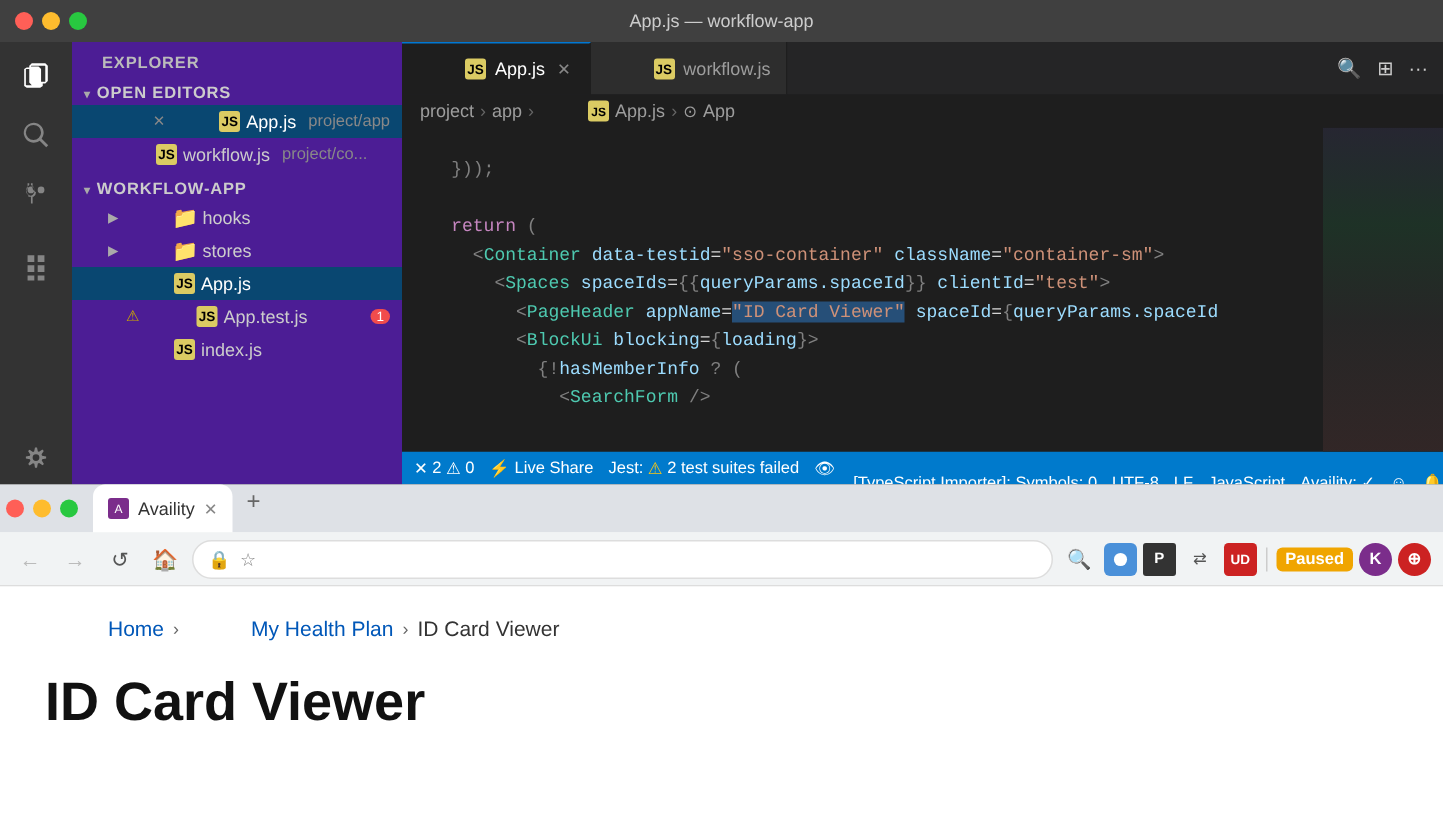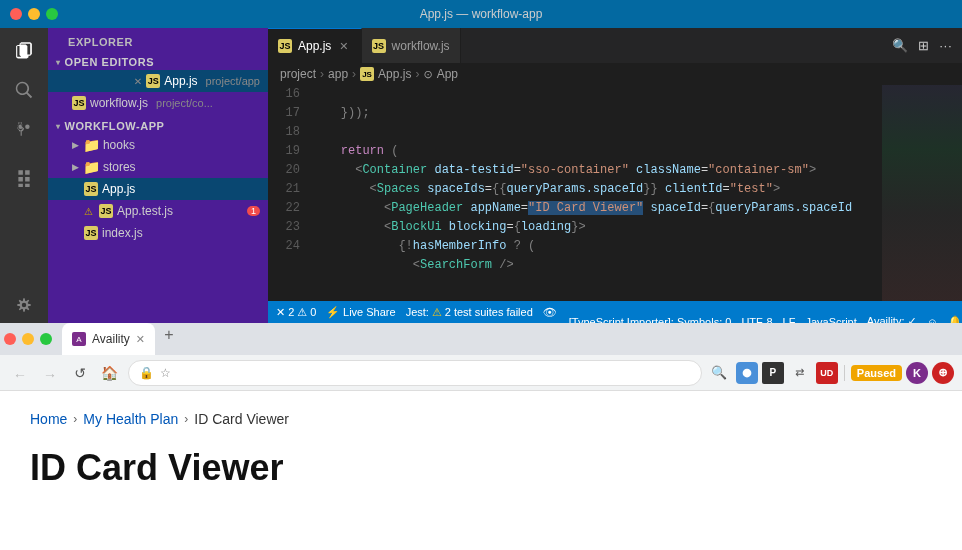--- a/index.html
+++ b/index.html
@@ -1,20 +1,20 @@
 <!DOCTYPE html>
 <html><head>
   <meta charset="utf-8">
   <style>
     * { margin: 0; padding: 0; box-sizing: border-box; }
     body { width: 962px; height: 550px; overflow: hidden; font-family: -apple-system, BlinkMacSystemFont, 'Segoe UI', sans-serif; background: #1e1e1e; }
 
     
     .title-bar {
-      background: #0369a1;
+      background: #404040;
       height: 28px;
       display: flex;
       align-items: center;
       justify-content: center;
       position: relative;
     }
     .traffic-lights {
       position: absolute;
       left: 10px;
       display: flex;
@@ -96,21 +96,21 @@
 
     .sidebar-item {
       display: flex;
       align-items: center;
       padding: 1px 8px 1px 24px;
       gap: 4px;
       cursor: pointer;
       height: 22px;
     }
     .sidebar-item.active { background: #094771; color: #fff; }
-    .file-icon { width: 14px; height: 14px; font-size: 11px; display: flex; align-items: center; justify-content: center; flex-shrink: 0; }
+    .file-icon { width: 14px; height: 14px; font-size: 11px; display: flex; align-items: center; justify-content: center; flex-shrink: 0; margin-left: 32px; }
     .icon-js { background: #dbcb63; color: #000; font-size: 9px; font-weight: 700; border-radius: 2px; }
     .badge { background: #f14c4c; color: #fff; border-radius: 9px; font-size: 9px; padding: 0 4px; margin-left: auto; }
     .item-label { font-size: 12px; white-space: nowrap; overflow: hidden; text-overflow: ellipsis; }
     .item-sub { font-size: 11px; color: #888; margin-left: 4px; }
     .close-icon { margin-left: auto; font-size: 10px; color: #888; }
     .warn-icon { color: #cca700; font-size: 10px; margin-right: 2px; }
 
     
     .tab-bar {
       display: flex;
@@ -330,20 +330,21 @@
       display: flex;
       align-items: center;
       gap: 6px;
       font-size: 14px;
       margin-bottom: 20px;
     }
     .breadcrumb-link {
       color: #0057b8;
       text-decoration: none;
       cursor: pointer;
+      margin-left: 42px;
     }
     .breadcrumb-arrow { color: #666; font-size: 12px; }
     .breadcrumb-current { color: #333; }
     .page-title {
       font-size: 36px;
       font-weight: 700;
       color: #111;
     }
     .toolbar-icon { color: #ccc; font-size: 13px; cursor: pointer; padding: 2px; }
   </style>
@@ -471,33 +472,20 @@
         <span>app</span>
         <span class="breadcrumb-sep">›</span>
         <span class="file-icon icon-js" style="font-size:8px;">JS</span>
         <span>App.js</span>
         <span class="breadcrumb-sep">›</span>
         <span style="font-size:11px;">⊙</span>
         <span>App</span>
       </div>
 
       <div class="editor">
-        <div class="line-numbers">
-          <div>16</div>
-          <div>17</div>
-          <div>18</div>
-          <div>19</div>
-          <div>20</div>
-          <div style="position:relative;">21
-            
-          </div>
-          <div>22</div>
-          <div>23</div>
-          <div>24</div>
-        </div>
         <div class="code-content">
 <span class="punct">    }));</span>
 
 <span class="kw">    return</span> <span class="punct">(</span>
 <span class="punct">      &lt;</span><span class="tag">Container</span> <span class="attr">data-testid</span>=<span class="str">"sso-container"</span> <span class="attr">className</span>=<span class="str">"container-sm"</span><span class="punct">&gt;</span>
 <span class="punct">        &lt;</span><span class="tag">Spaces</span> <span class="attr">spaceIds</span>=<span class="punct">{{</span><span class="attr">queryParams.spaceId</span><span class="punct">}}</span> <span class="attr">clientId</span>=<span class="str">"test"</span><span class="punct">&gt;</span>
 <span class="punct">          &lt;</span><span class="tag">PageHeader</span> <span class="attr">appName</span>=<span class="highlight-box"><span class="str">"ID Card Viewer"</span></span> <span class="attr">spaceId</span>=<span class="punct">{</span><span class="attr">queryParams.spaceId</span>
 <span class="punct">          &lt;</span><span class="tag">BlockUi</span> <span class="attr">blocking</span>=<span class="punct">{</span><span class="attr">loading</span><span class="punct">}&gt;</span>
 <span class="punct">            {!</span><span class="attr">hasMemberInfo</span> <span class="punct">? (</span>
 <span class="punct">              &lt;</span><span class="tag">SearchForm</span> <span class="punct">/&gt;</span>

